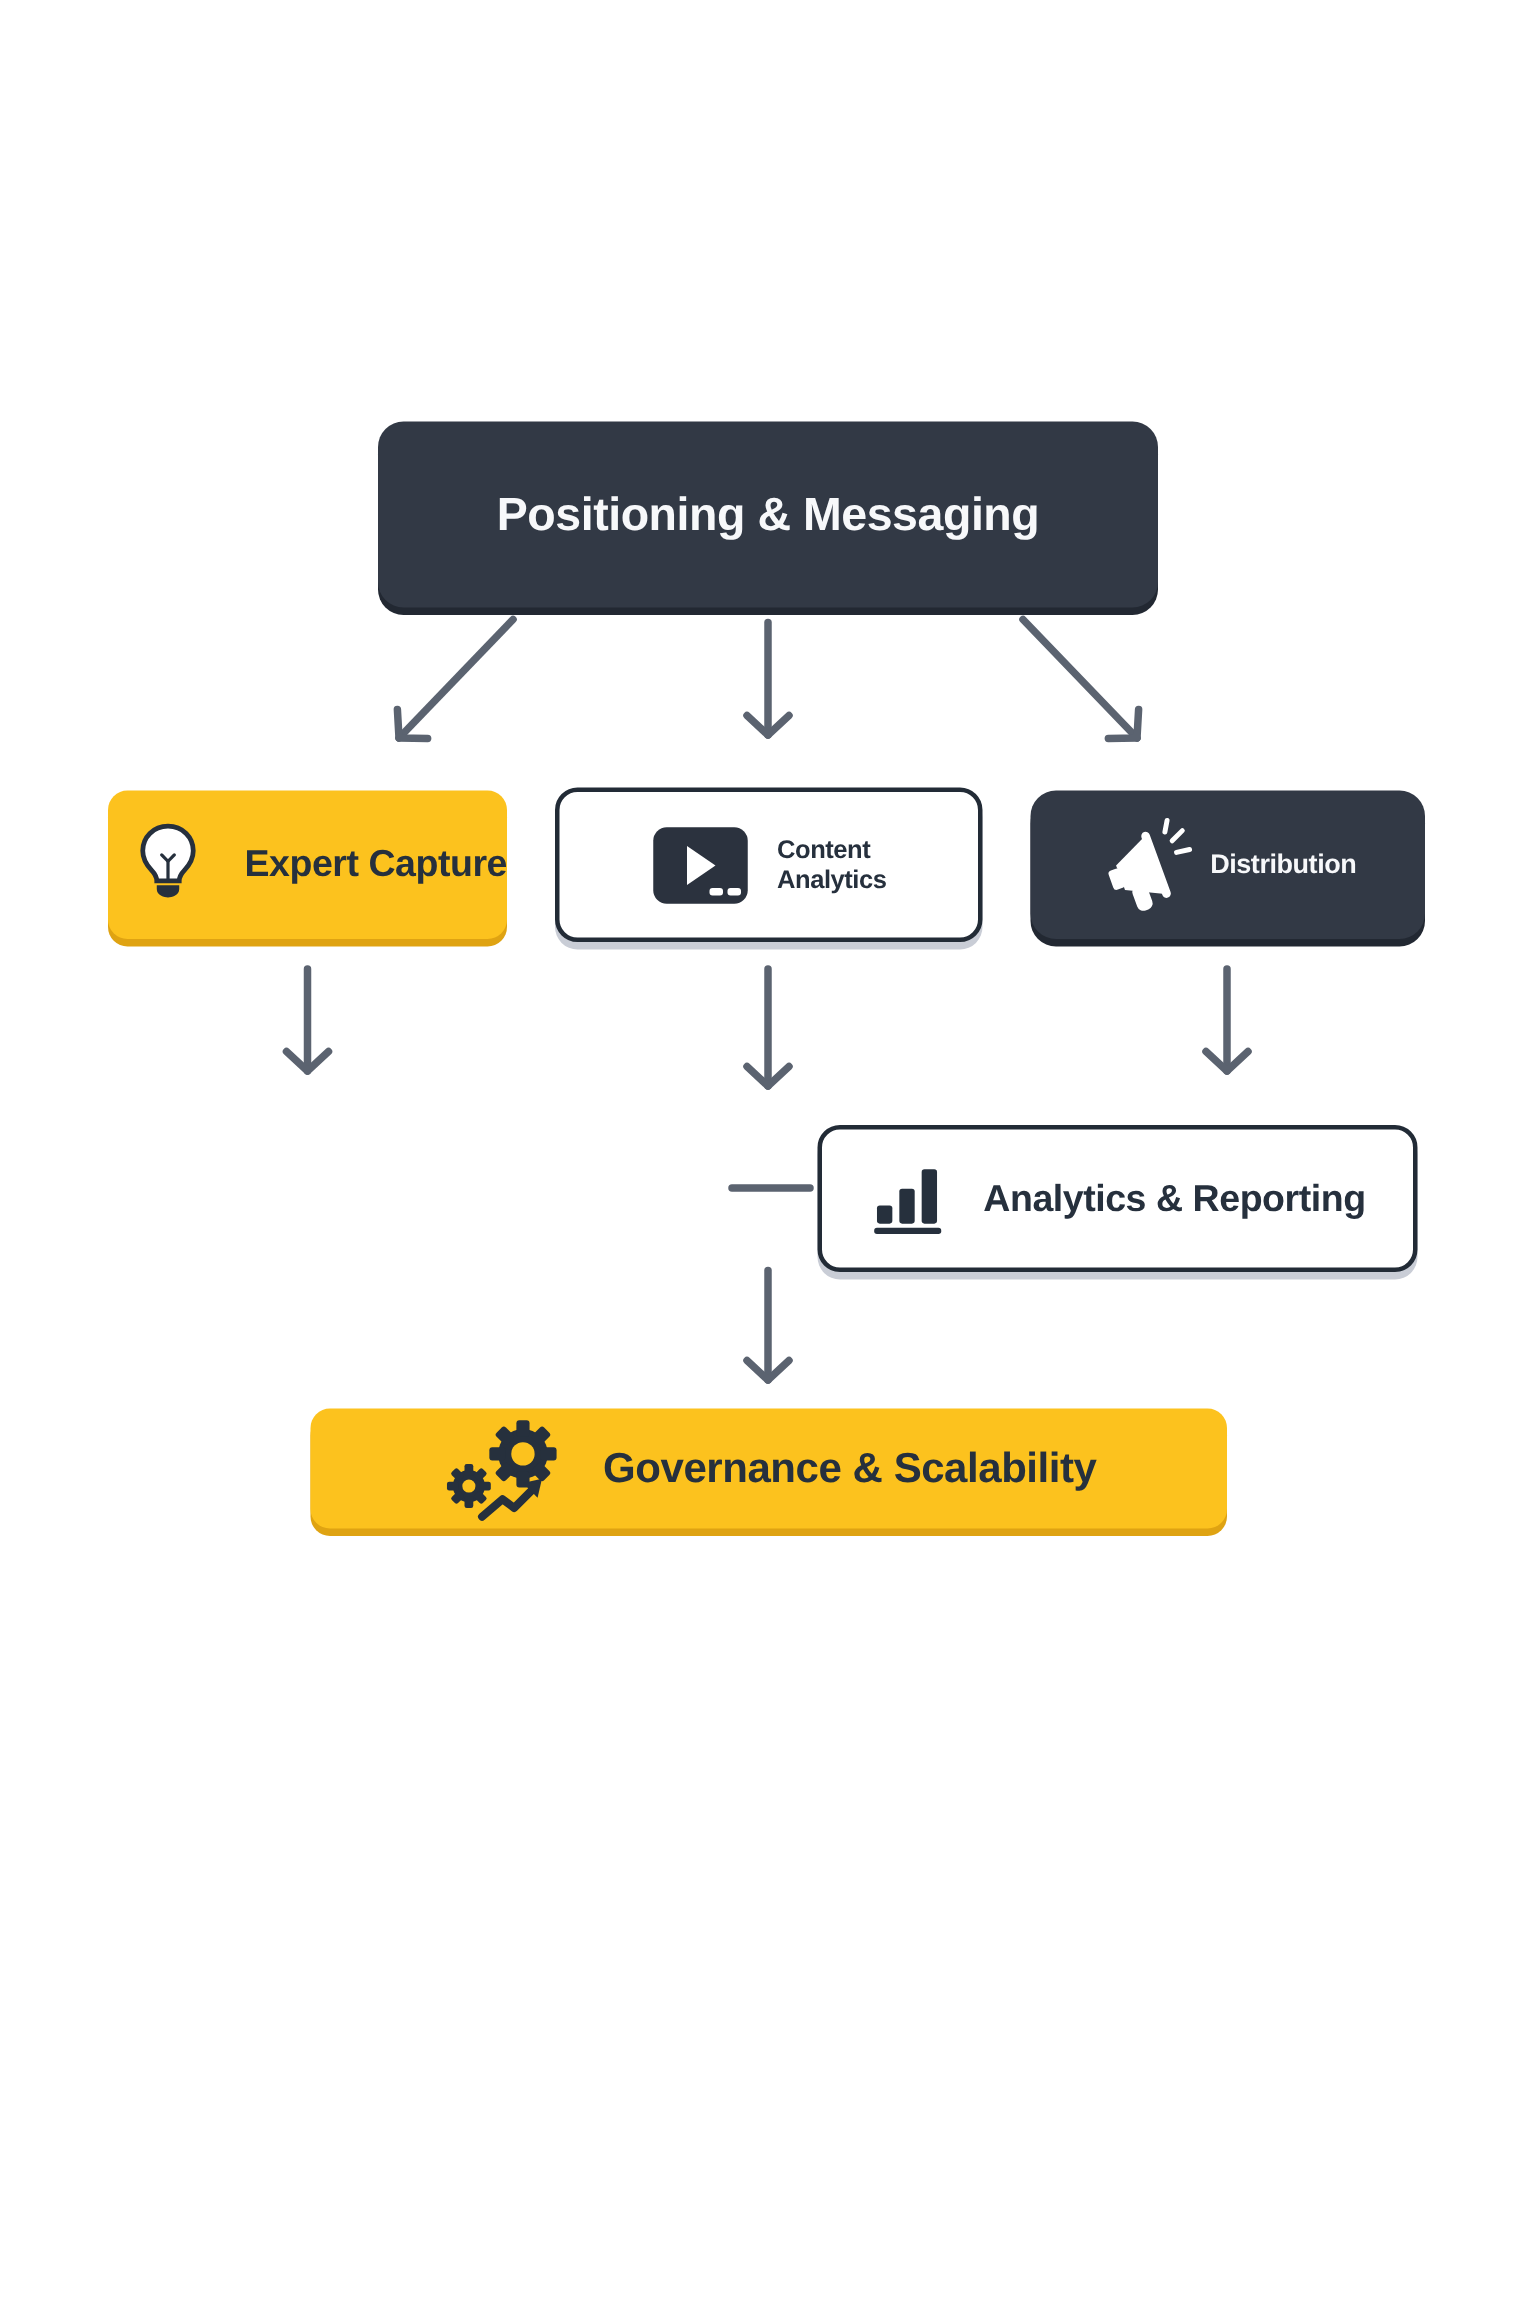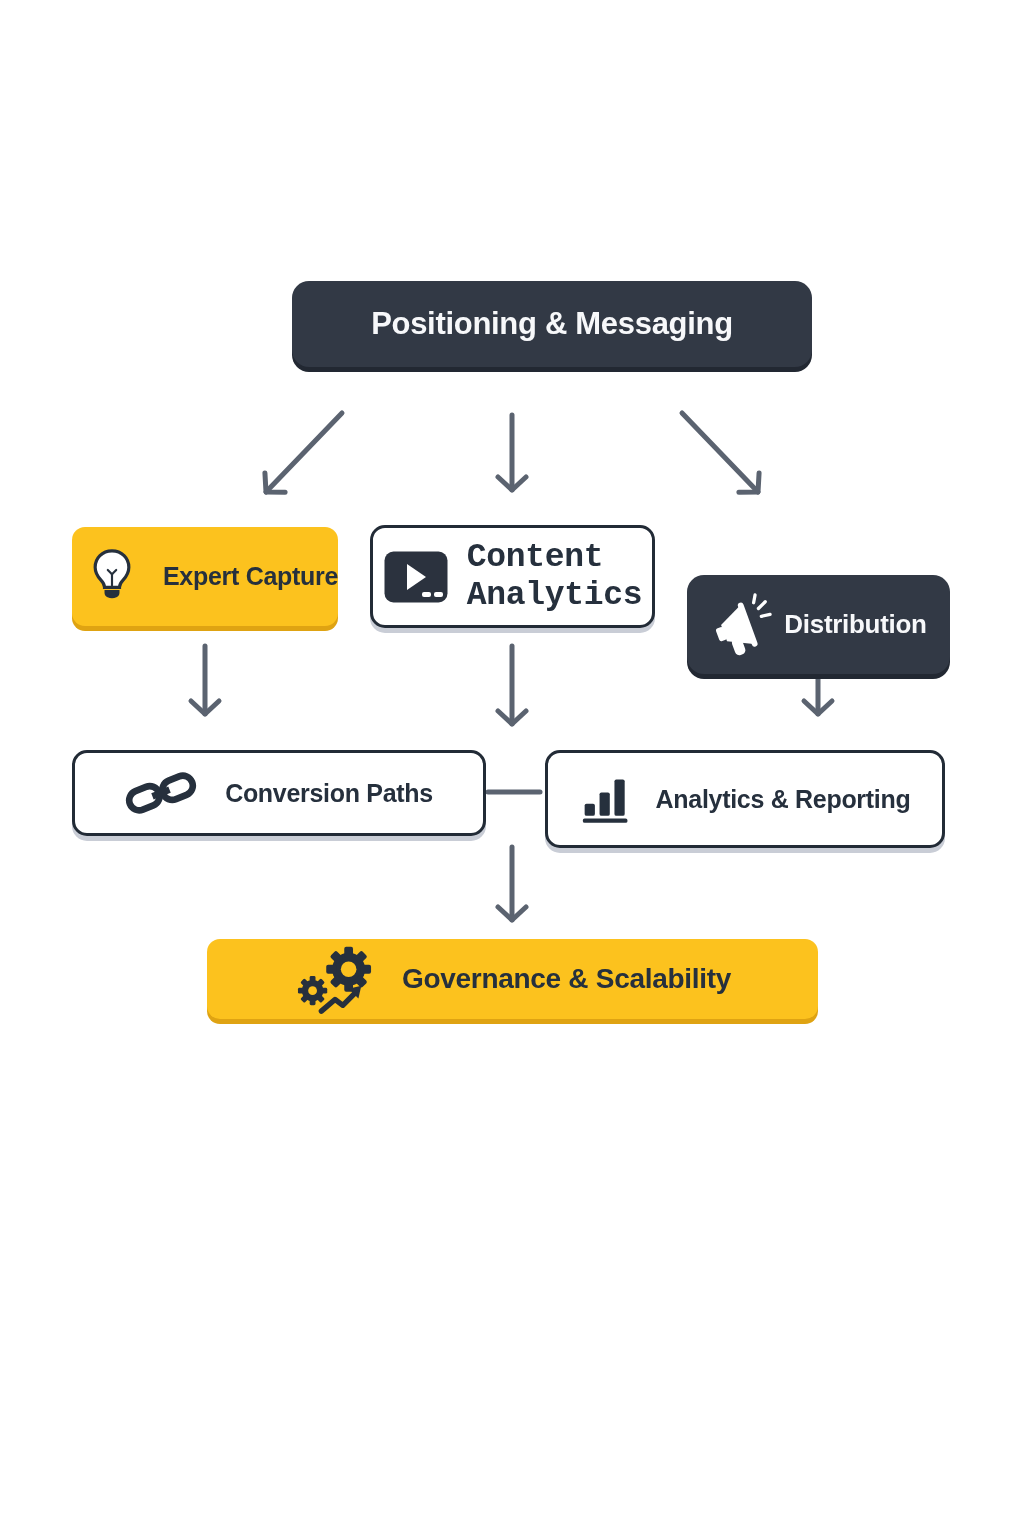--- a/index.html
+++ b/index.html
@@ -45,25 +45,25 @@
   .node.light{
     background:var(--light-node-bg);
     color:var(--dark-text);
     border:3px solid var(--light-node-border);
     border-radius:15px;
     box-shadow:0 5px 0 var(--light-node-edge);
   }
   .node .icon{display:flex;align-items:center;justify-content:center;flex:0 0 auto;}
   .node .label{white-space:nowrap;}
 
-  #node-positioning{left:252px;top:281px;width:520px;height:86px;font-size:31px;margin-left:40px;}
+  #node-positioning{left:252px;top:281px;width:520px;height:124px;font-size:31px;}
   #node-expert{left:72px;top:527px;width:266px;height:99px;font-size:25px;gap:28px;justify-content:flex-end;}
-  #node-content{left:370px;top:525px;width:285px;height:103px;font-size:33px;gap:18px;font-family:Liberation Mono, monospace;}
+  #node-content{left:370px;top:525px;width:285px;height:103px;font-size:17px;gap:18px;}
   #node-content .label{text-align:left;line-height:1.15;}
-  #node-distribution{left:687px;top:527px;width:263px;height:99px;font-size:26px;gap:12px;margin-top:48px;}
+  #node-distribution{left:687px;top:527px;width:263px;height:99px;font-size:18px;gap:12px;}
   #node-conversion{left:72px;top:750px;width:414px;height:86px;font-size:25px;gap:28px;}
   #node-analytics{left:545px;top:750px;width:400px;height:98px;font-size:25px;gap:22px;}
   #node-governance{left:207px;top:939px;width:611px;height:80px;font-size:28px;gap:26px;}
 </style>
 </head>
 <body>
 
 <div class="canvas">
 
   <svg class="arrow-layer" viewBox="0 0 1024 1536">
@@ -129,32 +129,20 @@
         <g stroke="#ffffff" stroke-width="3.4" stroke-linecap="round" fill="none">
           <path d="M50 16 L57 9"></path>
           <path d="M53 24 L62 22"></path>
           <path d="M45 10 L46.5 2"></path>
         </g>
       </svg>
     </span>
     <span class="label">Distribution</span>
   </div>
 
-  <div class="node light" id="node-conversion">
-    <span class="icon">
-      <svg width="72" height="50" viewBox="0 0 76 52">
-        <g stroke="var(--dark-text)" stroke-width="7" fill="none">
-          <rect x="4" y="21" width="33" height="21" rx="10.5" transform="rotate(-22 20.5 31.5)"></rect>
-          <rect x="39" y="10" width="33" height="21" rx="10.5" transform="rotate(-22 55.5 20.5)"></rect>
-          <line x1="29" y1="29.5" x2="47" y2="22.5"></line>
-        </g>
-      </svg>
-    </span>
-    <span class="label">Conversion Paths</span>
-  </div>
 
   <div class="node light" id="node-analytics">
     <span class="icon">
       <svg width="54" height="50" viewBox="0 0 58 52">
         <g fill="var(--dark-text)">
           <rect x="5" y="31" width="11" height="13" rx="2"></rect>
           <rect x="21" y="19" width="11" height="25" rx="2"></rect>
           <rect x="37" y="5" width="11" height="39" rx="2"></rect>
           <rect x="3" y="47" width="48" height="4.5" rx="2"></rect>
         </g>

